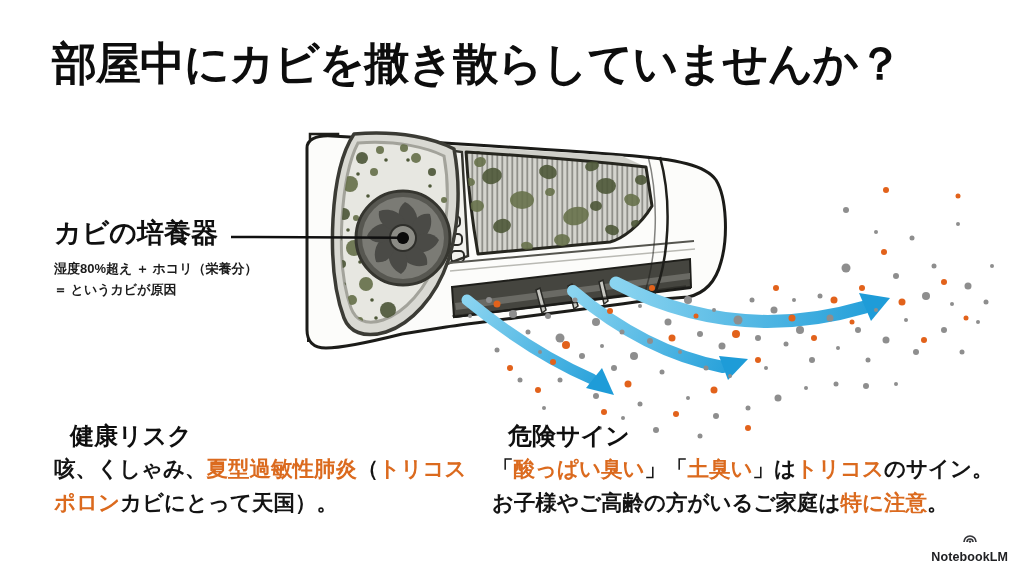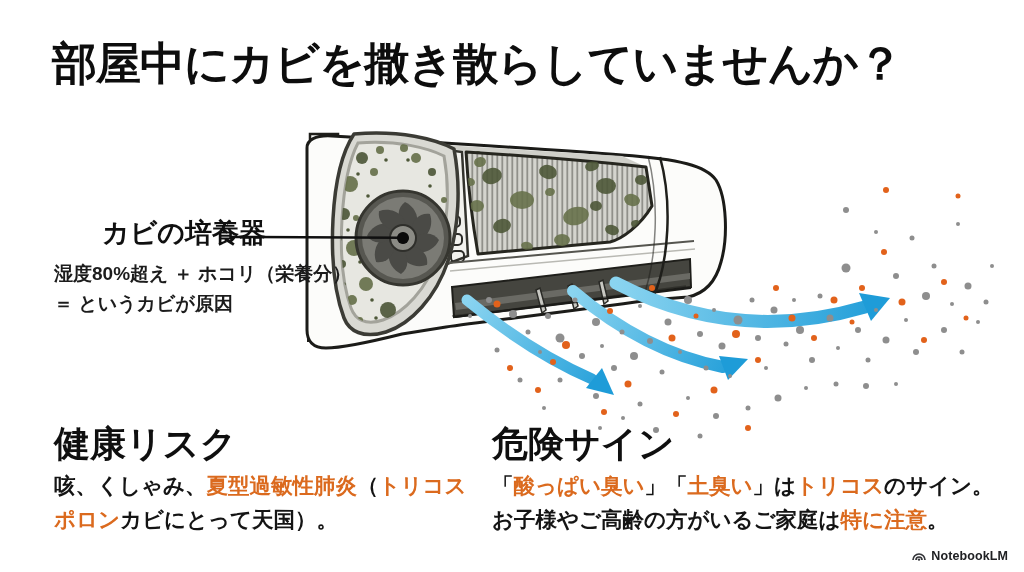--- a/index.html
+++ b/index.html
@@ -9,33 +9,33 @@
   .stage{
     position:relative; width:1024px; height:572px; margin:0 auto;
     background:#ffffff; overflow:hidden; color:var(--ink);padding-left:46px;
   }
   .title{
     position:absolute; left:52px; top:34px; width:950px;
     font-size:45px; font-weight:900; letter-spacing:-1px; color:#0d0d0d;
     white-space:nowrap;
   }
   .callout{ position:absolute; left:54px; top:215px; width:300px; }
-  .callout .label{ font-size:27px; font-weight:900; color:#101010;margin-left:48px; }
-  .callout .sub{ margin-top:8px; font-size:19px; font-weight:700; line-height:1.6; color:#1c1c1c; }
+  .callout .label{ font-size:27px; font-weight:900; color:#101010; }
+  .callout .sub{ margin-top:8px; font-size:13px; font-weight:700; line-height:1.6; color:#1c1c1c; }
   .section{ position:absolute; top:420px; }
   .section.health{ left:54px; width:445px; }
   .section.danger{ left:492px; width:512px; }
-  .section h2{ font-size:36px; font-weight:900; color:#0f0f0f; }
+  .section h2{ font-size:24px; font-weight:900; color:#0f0f0f;margin-left:16px; }
   .section .body{ margin-top:0; font-size:21.5px; font-weight:700; line-height:1.6; color:#141414; white-space:nowrap; }
   .section.health .body{ white-space:normal; }
   .hl{ color:var(--orange); }
   .illu{ position:absolute; left:0; top:0; width:1024px; height:572px; }
   .brand{
     position:absolute; right:16px; bottom:8px; display:flex; align-items:center; gap:4px;
-    color:#202124; font-size:12.5px; font-weight:700; letter-spacing:0.1px;
+    color:#202124; font-size:12.5px; font-weight:700; letter-spacing:0.1px;flex-direction:column;
   }
   .brand svg{ display:block; }
 </style>
 </head>
 <body>
 
 <div class="stage">
 
   <svg class="illu" viewBox="0 0 1024 572" aria-hidden="true">
     <defs>

